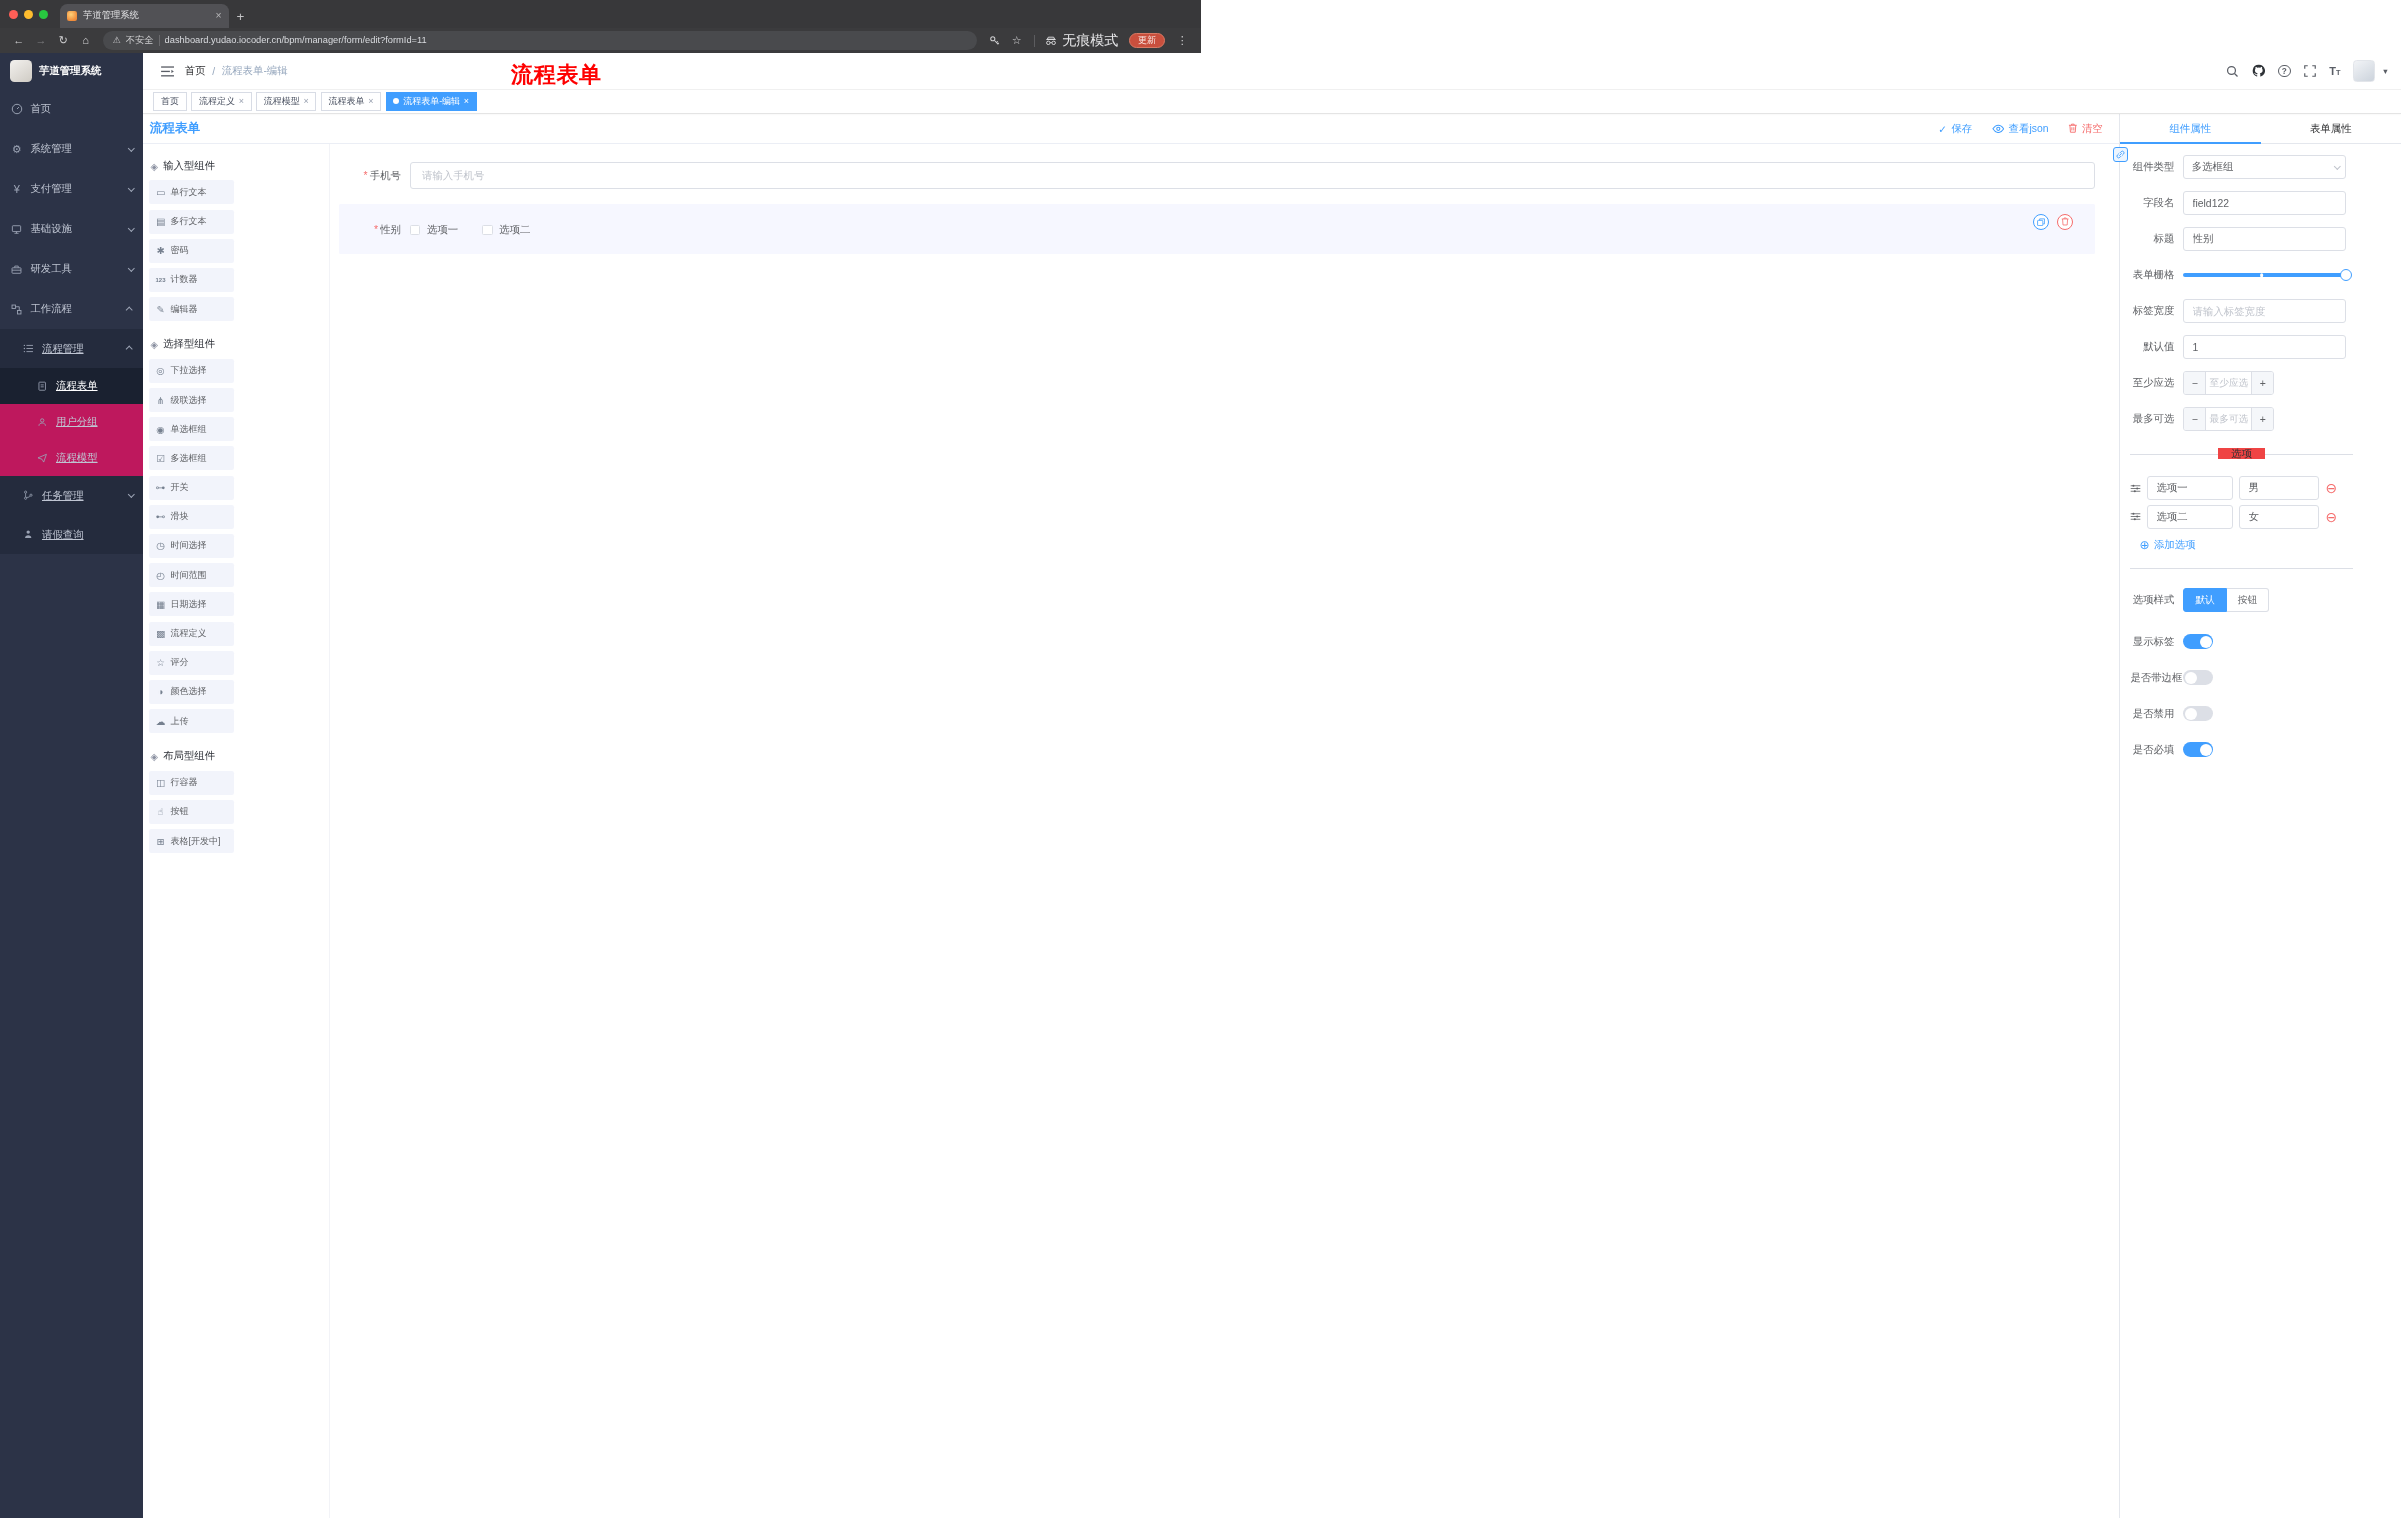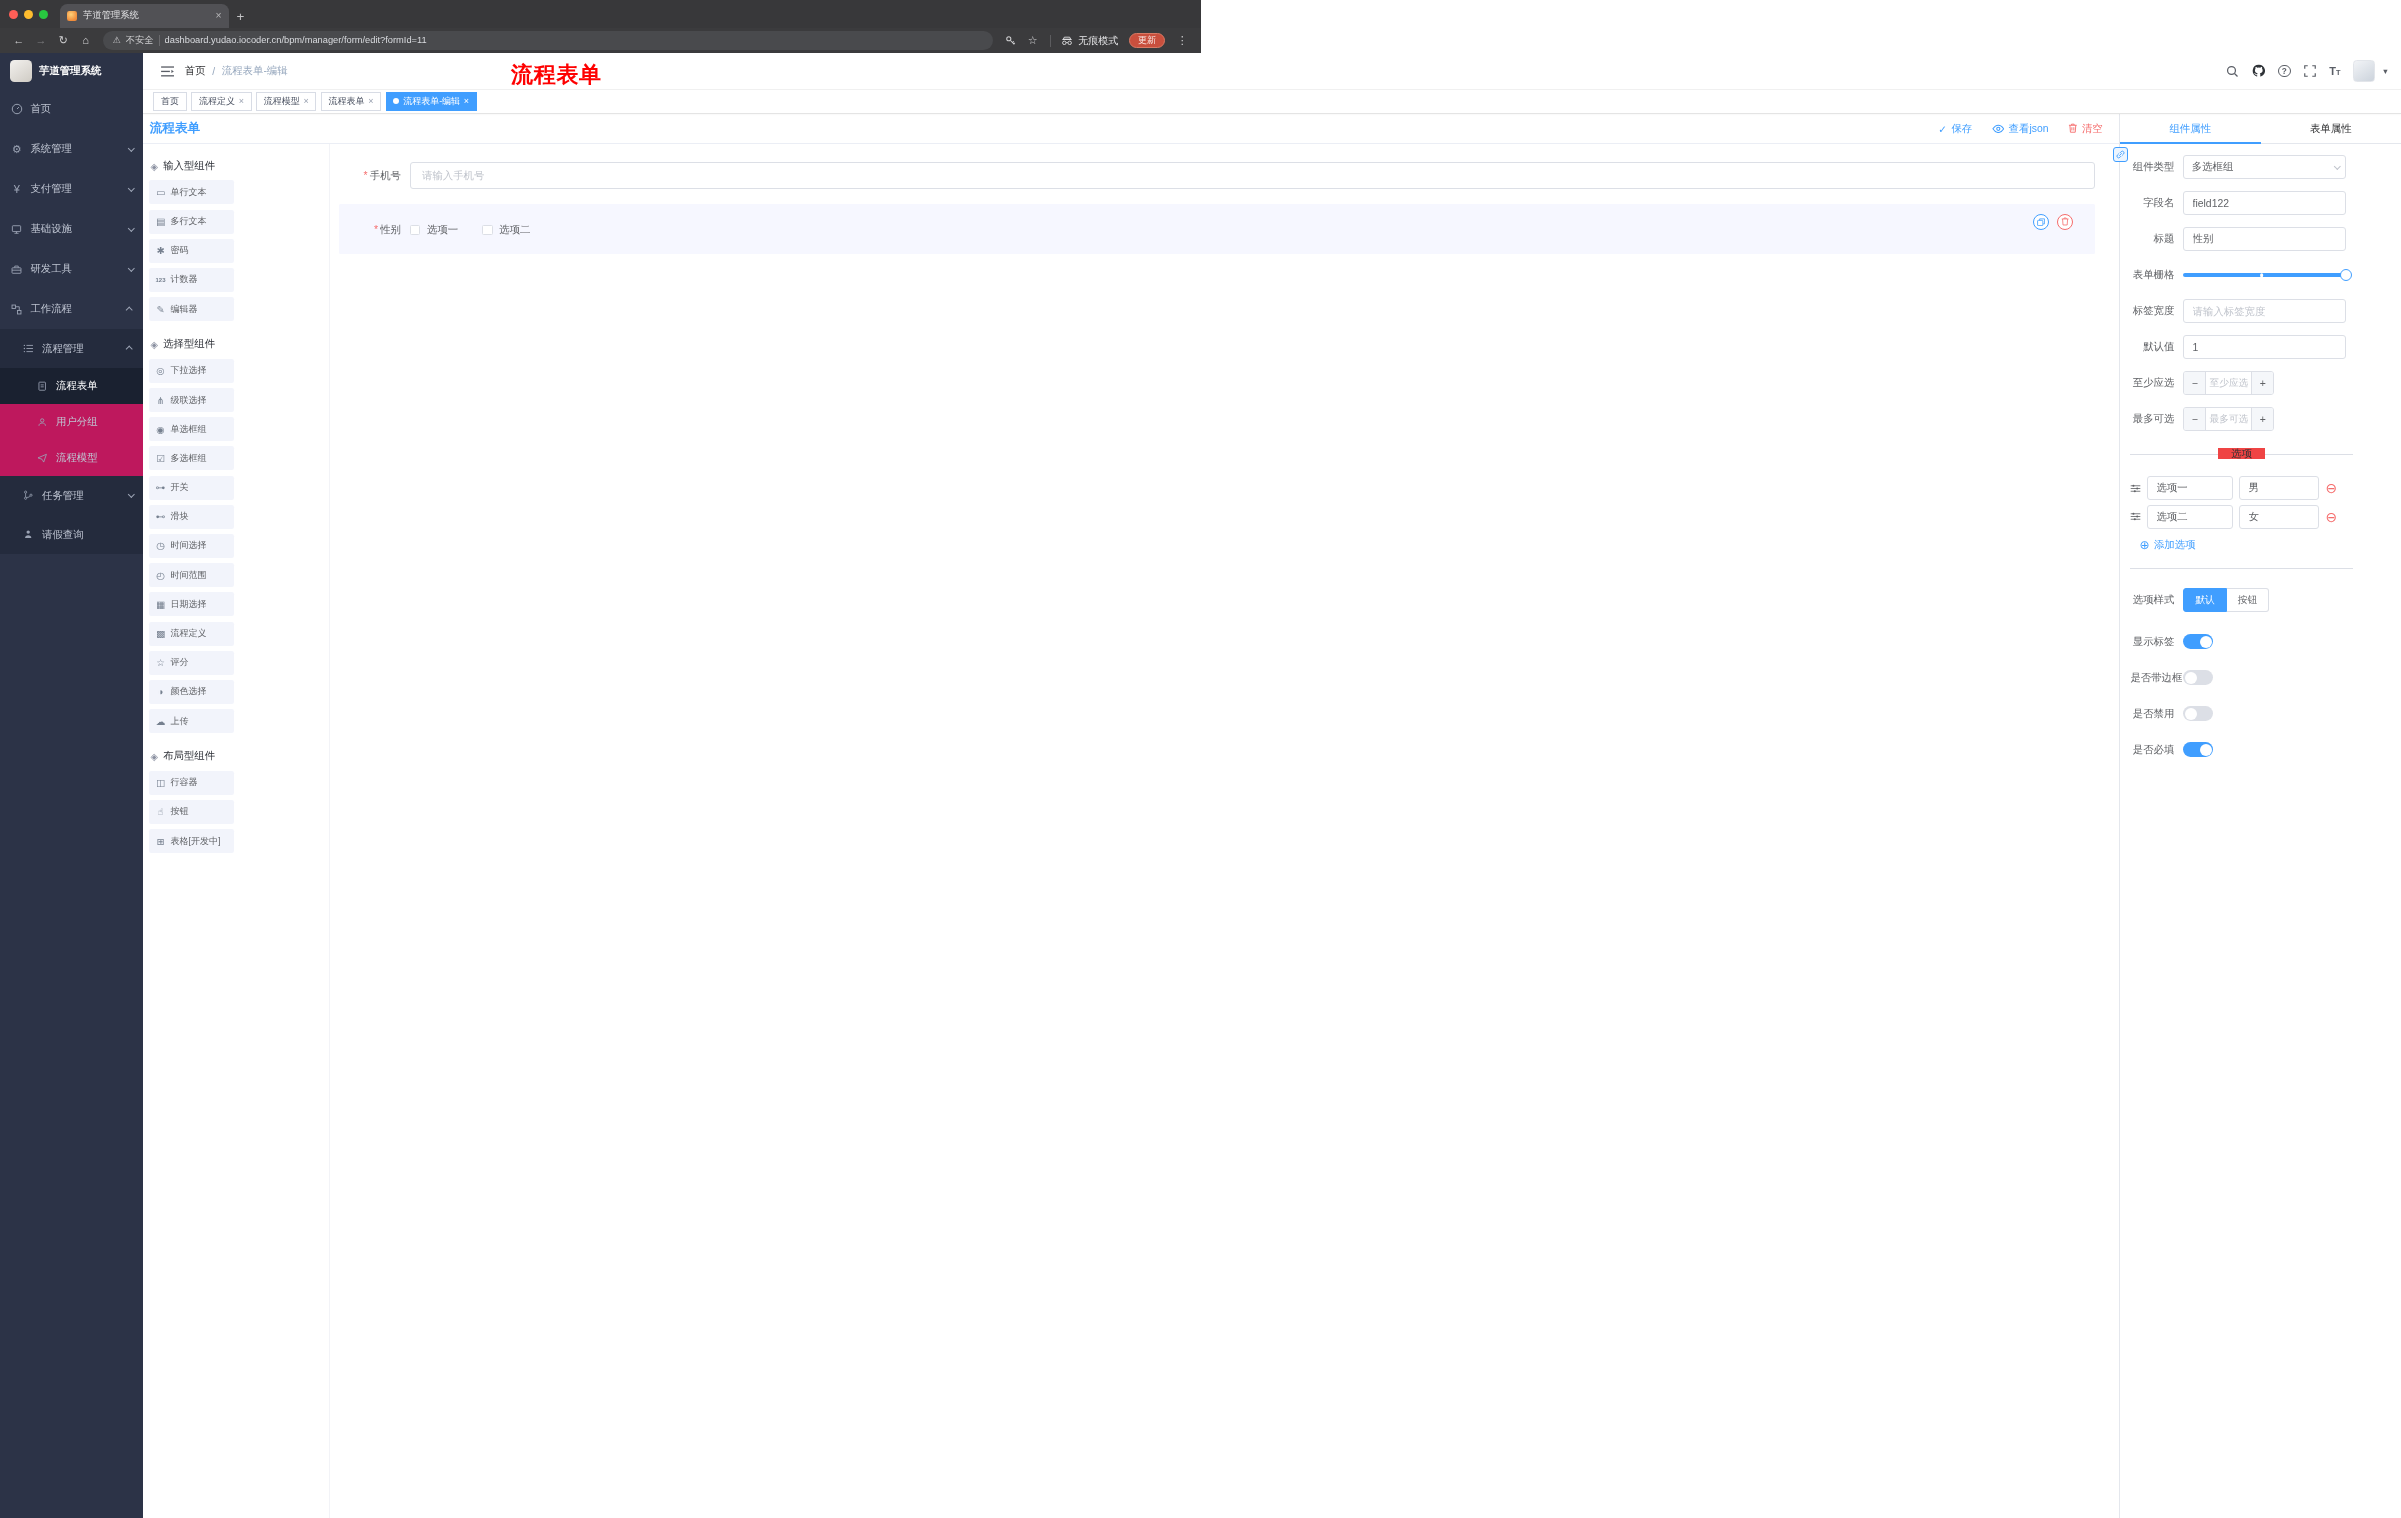--- a/index.html
+++ b/index.html
@@ -20,36 +20,36 @@
   .newtab { color:#c4c4c6; font-size:13.4px; margin-left:7.4px; padding-bottom:4.5px; cursor:pointer; }
   .toolbar { height:25px; background:#3b3b3d; display:flex; align-items:center; padding:0 9px; gap:3px; }
   .nav-btn { width:19.3px; height:19.3px; display:flex; align-items:center; justify-content:center; color:#cfcfd1; font-size:11px; border-radius:50%; flex:none; cursor:pointer; }
   .nav-btn.dim { color:#7f7f82; }
   .url { flex:1; height:19.3px; background:#494a4d; border-radius:9.7px; display:flex; align-items:center; padding:0 9.7px; margin:0 4.5px; color:#dadce0; font-size:9.3px; gap:5.2px; min-width:0; }
   .warn { color:#cfcfd1; font-size:9px; }
   .sec-label { color:#cfcfd1; }
   .url-sep { width:0.7px; height:10.4px; background:#6a6a6d; }
   .url-text { white-space:nowrap; overflow:hidden; }
   .tb-sep { width:0.7px; height:12px; background:#5c5c5f; margin:0 4.5px; }
-  .incog { display:flex; align-items:center; gap:5.2px; color:#e8e8ea; font-size:10px; margin:0 3px; }
+  .incog { display:flex; align-items:center; gap:5.2px; color:#e8e8ea; font-size:14px; margin:0 3px; }
   .update-pill { height:15.6px; background:#c94f3d; border:0.7px solid #d97a64; color:#fbe9e5; font-size:9px; border-radius:8.2px; display:flex; align-items:center; padding:0 8.2px; margin:0 4.5px; cursor:pointer; }
 
   
   .app { position:absolute; top:53px; left:0; right:0; bottom:0; display:flex; }
   .sidebar { width:143px; background:#2c3347; color:#bfc5d2; flex:none; display:flex; flex-direction:column; overflow:hidden; }
   .logo-row { height:36px; display:flex; align-items:center; gap:7.4px; padding-left:9.7px; }
   .logo-img { width:22px; height:22px; border-radius:4.5px; background:linear-gradient(145deg,#f3f1ee,#cfcbc4); flex:none; }
   .logo-title { color:#fff; font-size:10.4px; font-weight:700; }
   .mi { height:40px; display:flex; align-items:center; gap:7.4px; padding:0 10.4px; font-size:10.4px; cursor:pointer; }
   .mi .ic { width:12.6px; display:flex; justify-content:center; color:#9ba3b4; font-size:11px; flex:none; }
   .chev { display:inline-block; width:4.5px; height:4.5px; border-right:1.1px solid #9ba3b4; border-bottom:1.1px solid #9ba3b4; margin-left:auto; }
   .chev.down { transform:rotate(45deg) translateY(-1.5px); }
   .chev.up { transform:rotate(-135deg) translateY(-1.5px); }
   .sub1 { background:#242b3d; }
-  .sub1 .mi { height:39px; padding-left:22px; }
+  .sub1 .mi { height:39px; padding-left:22px;text-decoration:underline; }
   .sub2 .mi { height:36px; padding-left:36px; background:#be185d; }
   .sub2 .mi.active { background:#1a2130; color:#fff; }
 
   .app-main { flex:1; display:flex; flex-direction:column; min-width:0; }
 
   
   .navbar { height:37px; background:#fff; display:flex; align-items:center; padding:0 12px; position:relative; border-bottom:0.7px solid #f0f0f0; flex:none; }
   .hamb { width:13.4px; margin:0 10.4px 0 6px; cursor:pointer; }
   .crumb { display:flex; align-items:center; gap:6.7px; font-size:10.4px; }
   .crumb .c1 { color:#303133; }

